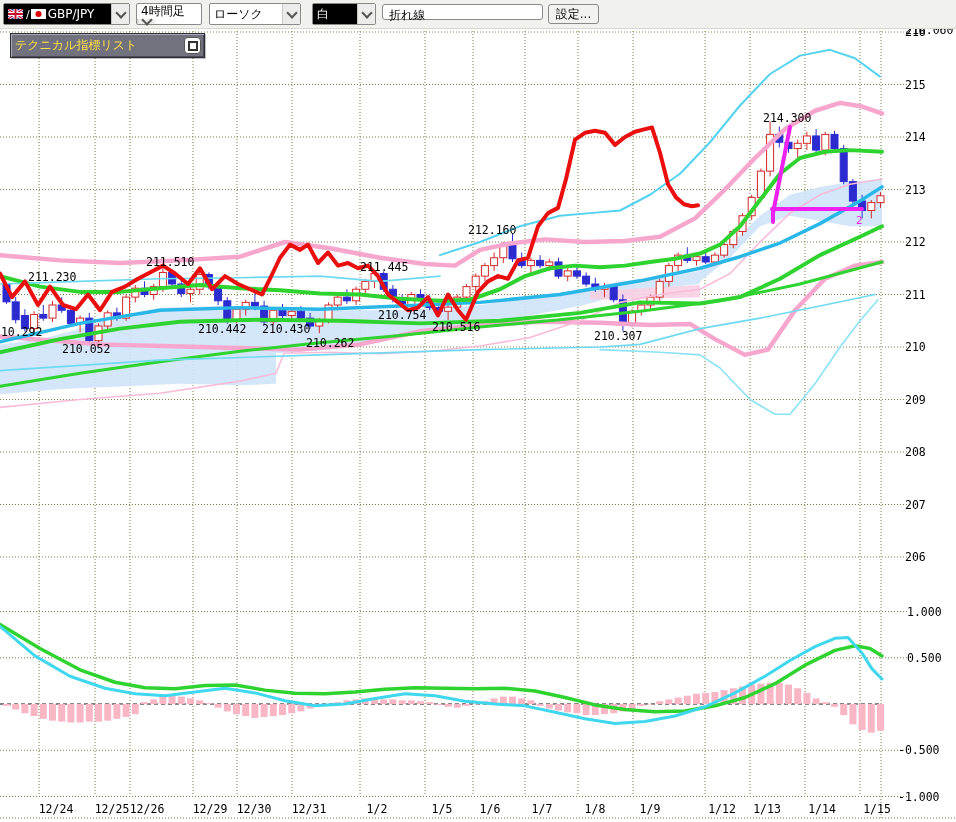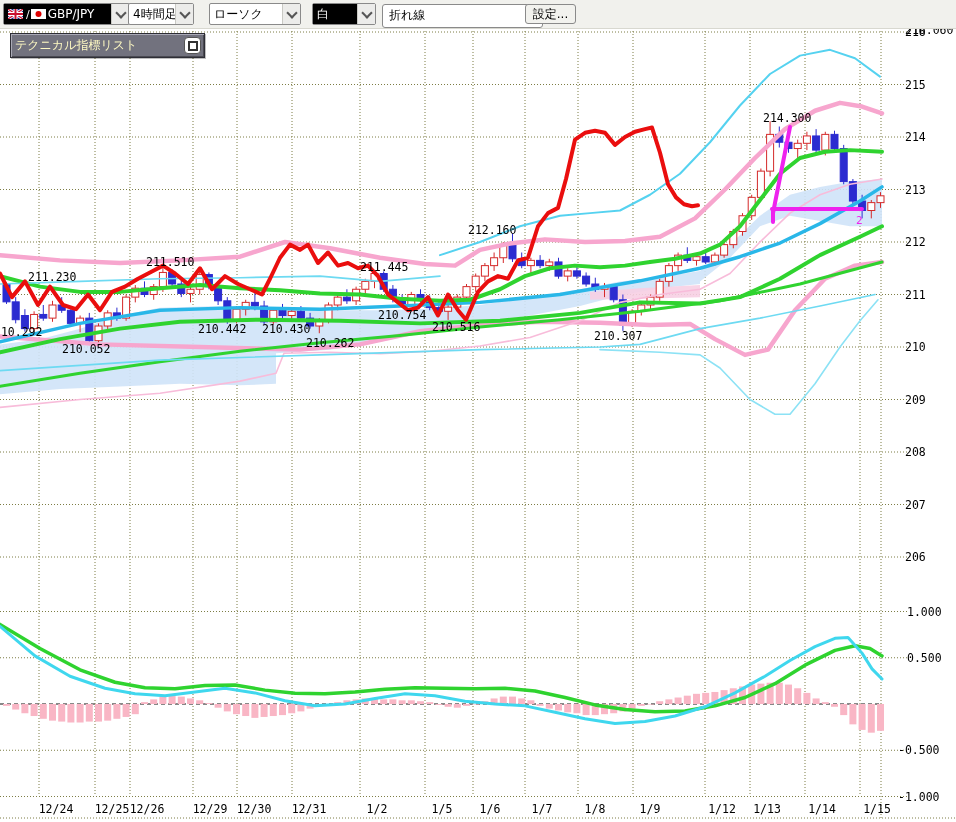--- a/index.html
+++ b/index.html
@@ -12,29 +12,29 @@
          display:flex;align-items:stretch;box-sizing:border-box;border-radius:2px;}
   .combo .val{flex:1;display:flex;align-items:center;padding:0 4px;font-size:12px;color:#000;
               white-space:nowrap;overflow:hidden;}
   .combo .val.dark{background:#000;color:#fff;}
   .combo .arrowbox{width:17px;background:#ececea;border-left:1px solid #c9c9c4;
                    display:flex;align-items:center;justify-content:center;}
   .chev{width:6px;height:6px;border-right:2px solid #555;border-bottom:2px solid #555;
         transform:rotate(45deg);margin-top:-3px;}
   .flag{display:inline-block;margin-right:2px;line-height:0;}
   .slash{color:#fff;font-size:11px;margin:0 1px;}
-  .textinput{position:absolute;top:4px;height:24px;background:#fff;border:1px solid #8a8a8a;
+  .textinput{position:absolute;top:4px;height:16px;background:#fff;border:1px solid #8a8a8a;
              border-radius:3px;font-size:12px;padding:0 6px;line-height:20px;box-sizing:border-box;}
   .btn{position:absolute;top:4px;height:20px;background:#f2f2ee;border:1px solid #8a8a8a;
        border-radius:3px;font-size:12px;text-align:center;line-height:18px;box-sizing:border-box;}
   
   .panel{position:absolute;left:10px;top:33px;width:193px;height:23px;background:#72727e;
          border:1px solid #2e2e36;box-shadow:inset 1px 1px 0 #a9a9b5,inset -1px -1px 0 #4a4a52,1px 1px 0 rgba(0,0,0,.25);
          z-index:6;display:flex;align-items:center;}
-  .panel .title{color:#fef9c3;font-size:12px;padding-left:4px;flex:1;white-space:nowrap;overflow:hidden;}
+  .panel .title{color:#fde047;font-size:12px;padding-left:4px;flex:1;white-space:nowrap;overflow:hidden;}
   .panel .minbtn{width:15px;height:15px;background:#fff;border:1px solid #555;border-radius:4px;
                  margin-right:3px;display:flex;align-items:center;justify-content:center;}
   .panel .minbtn .sq{width:6px;height:6px;border:2px solid #333;}
   
   #chart{position:absolute;left:0;top:0;z-index:1;}
   text{font-family:"DejaVu Sans Mono","Liberation Mono",monospace;}
 </style>
 </head>
 <body>
 
@@ -56,40 +56,40 @@
             <rect width="15" height="10" fill="#fff"></rect>
           <circle cx="7.5" cy="5" r="3" fill="#d00"></circle>
           </svg>
       </span>
       <span>GBP/JPY</span>
     </div>
     <div class="arrowbox">
         <span class="chev"></span>
       </div>
   </div>
-  <div class="combo" style="left:128px;width:66px;">
+  <div class="combo" style="left:136px;width:66px;flex-direction:column;">
     <div class="val">4時間足</div>
     <div class="arrowbox">
         <span class="chev"></span>
       </div>
   </div>
   <div class="combo" style="left:209px;width:92px;justify-content:flex-end;">
     <div class="val">ローソク</div>
     <div class="arrowbox">
         <span class="chev"></span>
       </div>
   </div>
   <div class="combo" style="left:312px;width:64px;">
     <div class="val dark">白</div>
     <div class="arrowbox">
         <span class="chev"></span>
       </div>
   </div>
   <div class="textinput" style="left:382px;width:161px;">折れ線</div>
-  <div class="btn" style="left:525px;width:51px;">設定...</div>
+  <div class="btn" style="left:548px;width:51px;">設定...</div>
 </div>
 
 <div class="panel">
   <span class="title">テクニカル指標リスト</span>
   <span class="minbtn">
     <span class="sq"></span>
   </span>
 </div>
 
 <svg id="chart" width="956" height="822">

